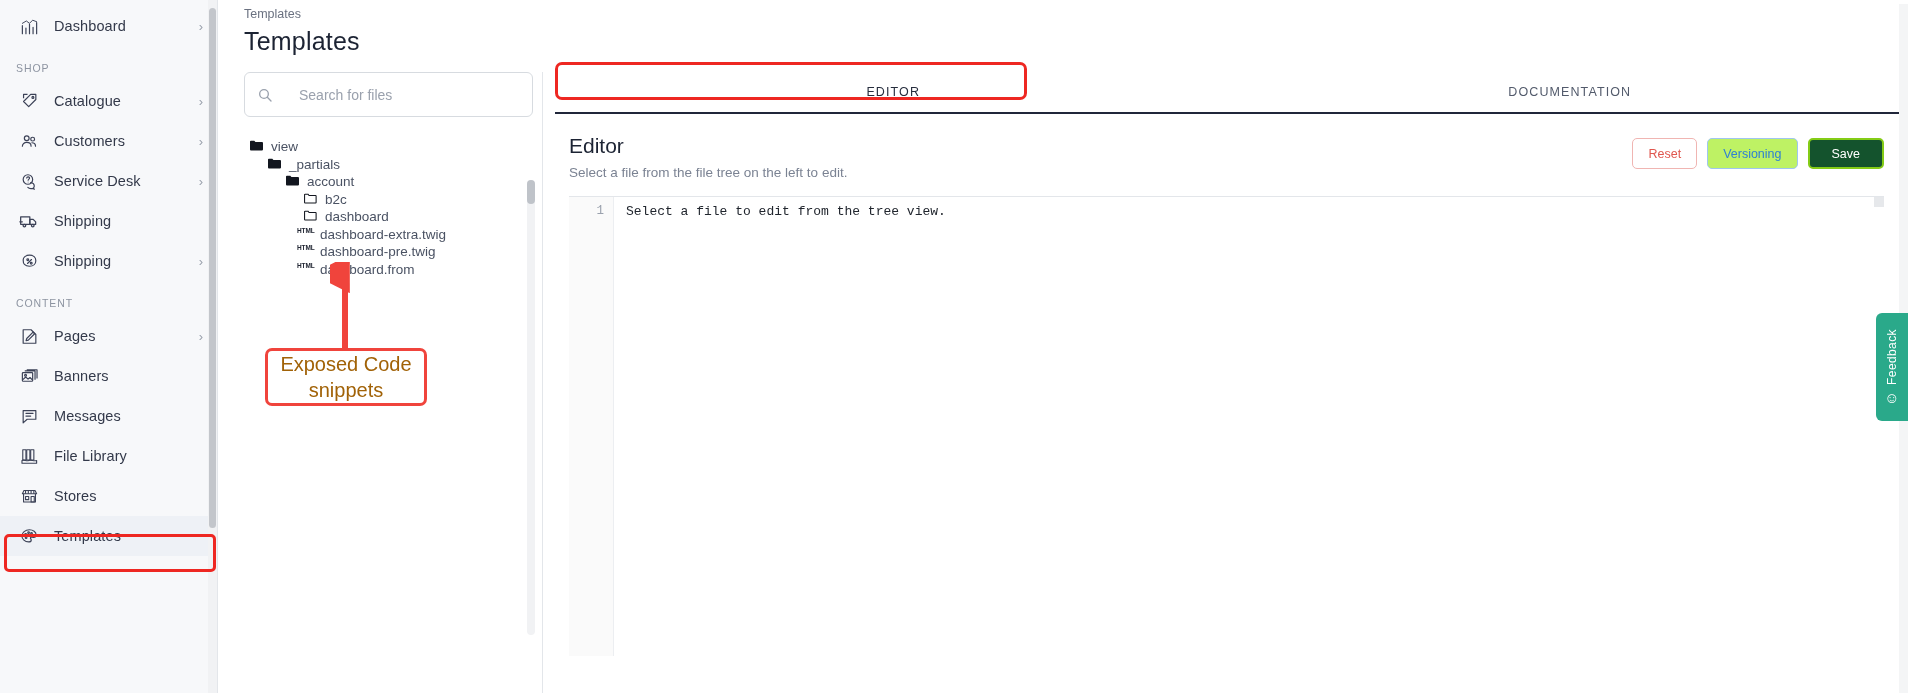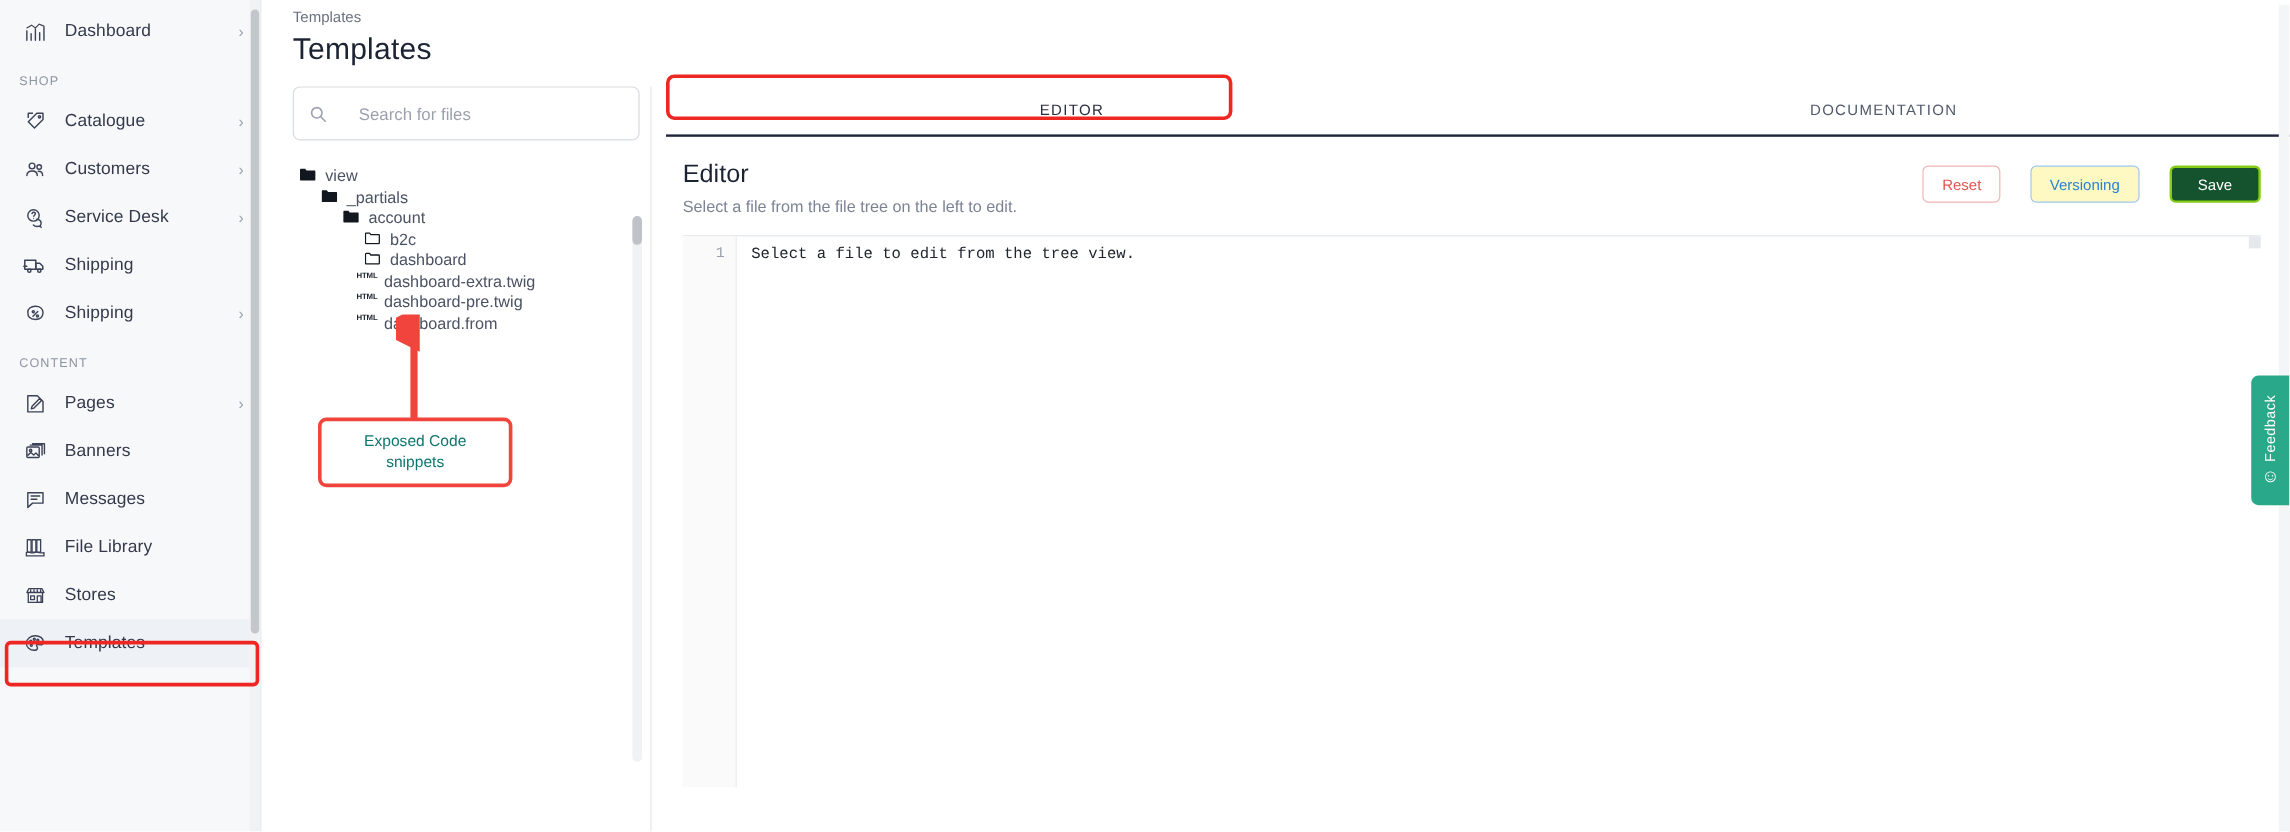--- a/index.html
+++ b/index.html
@@ -130,28 +130,28 @@
   .tab.active { color: #262d3d; }
   .ann-editor-tab {
     position: absolute; left: 0px; top: -10px; width: 472px; height: 38px;
     border: 3px solid #ee2722; border-radius: 7px; pointer-events: none; z-index: 20;
   }
 
   .editor-head { padding: 20px 24px 0 14px; display: flex; align-items: flex-start; }
   .eh-left { flex: 1 1 auto; }
   .eh-title { font-size: 21px; color: #1c2333; font-weight: 400; }
   .eh-sub { font-size: 13.5px; color: #7b8393; margin-top: 7px; }
-  .eh-btns { display: flex; gap: 25px; align-items: center; padding-top: 4px; }
+  .eh-btns { display: flex; gap: 10px; align-items: center; padding-top: 4px; }
   .btn {
     height: 31px; padding: 0 15px; border-radius: 5px; font-size: 12.5px;
     display: flex; align-items: center; justify-content: center; cursor: pointer;
     font-family: "Liberation Sans", sans-serif; white-space: nowrap;
   }
   .btn-reset { border: 1px solid #f0b5b2; color: #e0564e; background: #fff; }
-  .btn-version { border: 1px solid #9fc6ef; color: #2d7fd3; background: #fef9c3; }
+  .btn-version { border: 1px solid #9fc6ef; color: #2d7fd3; background: #bef264; }
   .btn-save { border: 2px solid #84cc16; color: #fff; background: #14532d; padding: 0 22px; }
 
   .code-area {
     margin: 16px 24px 0 14px; border-top: 1px solid #e3e6ea;
     height: 460px; display: flex; position: relative; background: #fff;
   }
   .gutter {
     width: 45px; flex: 0 0 45px; background: #fafafa;
     border-right: 1px solid #eceef1; text-align: right; padding: 7px 9px 0 0;
     font-family: "Liberation Mono", monospace; font-size: 12.5px; color: #9aa1ad;
@@ -185,21 +185,21 @@
 
   
   .callout {
     position: absolute; left: 265px; top: 348px;
     width: 162px; height: 58px;
     border: 3px solid #f0443c; border-radius: 7px;
     background: #fff; z-index: 25;
     display: flex; align-items: center; justify-content: center;
     text-align: center;
   }
-  .callout-text { font-size: 13px; color: #0f766e; line-height: 1.3; }
+  .callout-text { font-size: 20px; color: #a16207; line-height: 1.3; }
   .arrow-svg { position: absolute; left: 330px; top: 262px; z-index: 24; }
 </style>
 </head>
 <body>
 
 <div class="app">
 
   <nav class="sidebar">
     <div class="sb-scroll">
 

